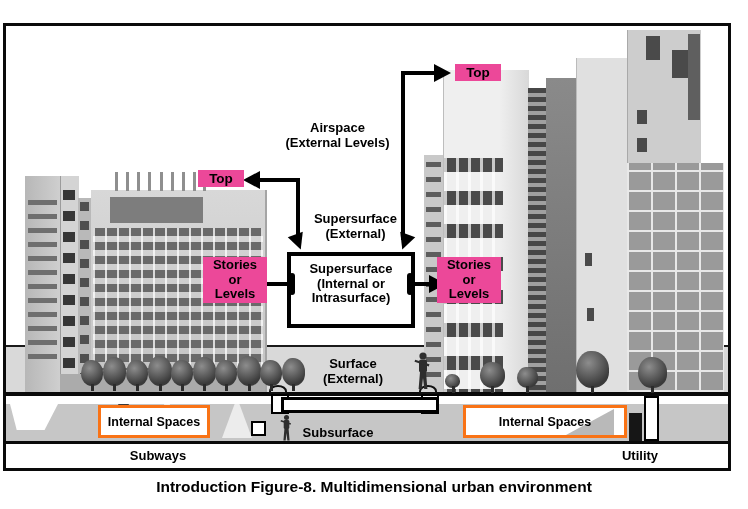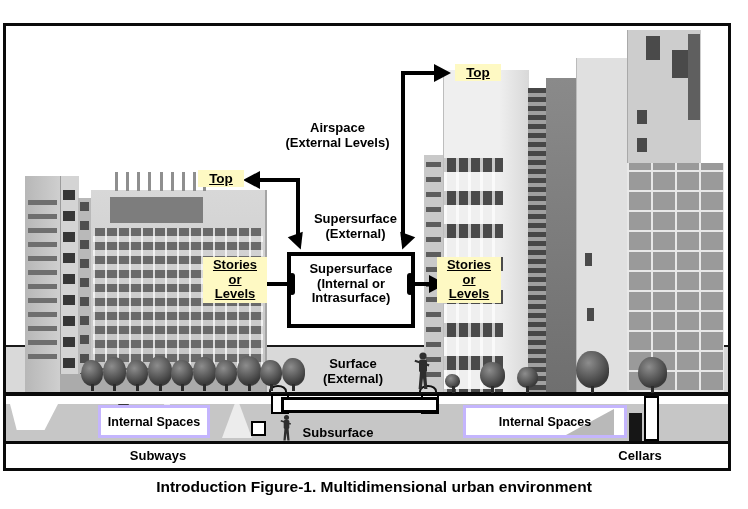--- a/index.html
+++ b/index.html
@@ -14,21 +14,21 @@
   .xs-line1{left:6px;top:392px;width:722px;height:4px;background:#0a0a0a;}
   .xs-white1{left:6px;top:396px;width:722px;height:8px;background:#fff;border-bottom:3px solid #0a0a0a;}
   .xs-gray{left:6px;top:404px;width:722px;height:37px;background:#c6c6c6;}
   .xs-line3{left:6px;top:441px;width:722px;height:3px;background:#0a0a0a;}
   .xs-white2{left:6px;top:444px;width:722px;height:24px;background:#fff;}
   .wedge{left:10px;top:404px;width:48px;height:26px;background:#fff;
          clip-path:polygon(0 0,100% 0,72% 100%,14% 100%);}
   .escal{left:118px;top:404px;width:30px;height:34px;background:#3a3a3a;
          clip-path:polygon(0 0,35% 0,100% 100%,55% 100%);}
   .cone{background:#ececec;clip-path:polygon(42% 0,58% 0,100% 100%,0 100%);}
-  .ibox{background:#fff;border:3px solid #c4b5fd;box-sizing:border-box;}
+  .ibox{background:#fff;border:3px solid #f97316;box-sizing:border-box;}
   .ibox .wedge-r{position:absolute;right:10px;bottom:0;width:48px;height:26px;background:#b9b9b9;
          clip-path:polygon(100% 0,100% 100%,0 100%);}
   .tunnel{left:281px;top:397px;width:158px;height:16px;background:#fff;border:3px solid #000;box-sizing:border-box;}
   .shaft{background:#fff;border:2px solid #000;box-sizing:border-box;}
   .manhole{width:18px;height:9px;background:#d6d6d6;border:2px solid #111;border-radius:50% 50% 20% 20%/70% 70% 20% 20%;box-sizing:border-box;}
   .doorway{left:629px;top:413px;width:13px;height:28px;background:#161616;}
   
   .bL-narrow{left:25px;top:176px;width:35px;height:216px;background:linear-gradient(90deg,#b7b7b7,#cfcfcf);}
   .bL-narrow-w{left:28px;top:200px;width:29px;height:168px;
       background:repeating-linear-gradient(180deg,#6f6f6f 0 5px,transparent 5px 14px);}
@@ -66,21 +66,21 @@
   .win{position:absolute;background:#4a4a4a;}
   
   .tree{position:absolute;background:radial-gradient(circle at 38% 32%,#8d8d8d,#3a3a3a 72%);
         border-radius:46% 54% 50% 50%/55% 50% 45% 50%;}
   .tree::after{content:"";position:absolute;left:45%;bottom:-5px;width:3px;height:7px;background:#2c2c2c;}
   .soldier{position:absolute;}
   
   .cbox{left:287px;top:252px;width:128px;height:76px;background:#fff;border:4px solid #000;box-sizing:border-box;}
   .lbl{position:absolute;font-weight:700;font-size:13px;line-height:1.13;color:#000;
        text-align:center;white-space:pre-line;}
-  .lbl.bg{background:#fef9c3;padding:1px 2px;text-decoration:underline;}
+  .lbl.bg{background:#ec4899;padding:1px 2px;}
   .lbl.small{font-size:12.5px;}
   .caption{position:absolute;left:0;top:478px;width:748px;text-align:center;
            font-weight:700;font-size:15.5px;color:#000;}
   svg.arrows{position:absolute;left:0;top:0;width:748px;height:509px;pointer-events:none;}
 </style>
 </head>
 <body>
 
 <div class="stage">
   <div class="frame">
@@ -230,18 +230,18 @@
       <div class="lbl bg" style="left:203px;top:257px;width:60px">Stories
 or
 Levels</div>
       <div class="lbl bg" style="left:437px;top:257px;width:60px">Stories
 or
 Levels</div>
       <div class="lbl" style="left:292px;top:357px;width:122px">Surface
 (External)</div>
       <div class="lbl" style="left:278px;top:426px;width:120px">Subsurface</div>
       <div class="lbl" style="left:98px;top:449px;width:120px">Subways</div>
-      <div class="lbl" style="left:600px;top:449px;width:80px">Cellars</div>
+      <div class="lbl" style="left:600px;top:449px;width:80px">Utility</div>
     </div>
   </div>
 
-  <div class="caption">Introduction Figure-1. Multidimensional urban environment</div>
+  <div class="caption">Introduction Figure-8. Multidimensional urban environment</div>
 </div>
 
 </body></html>

